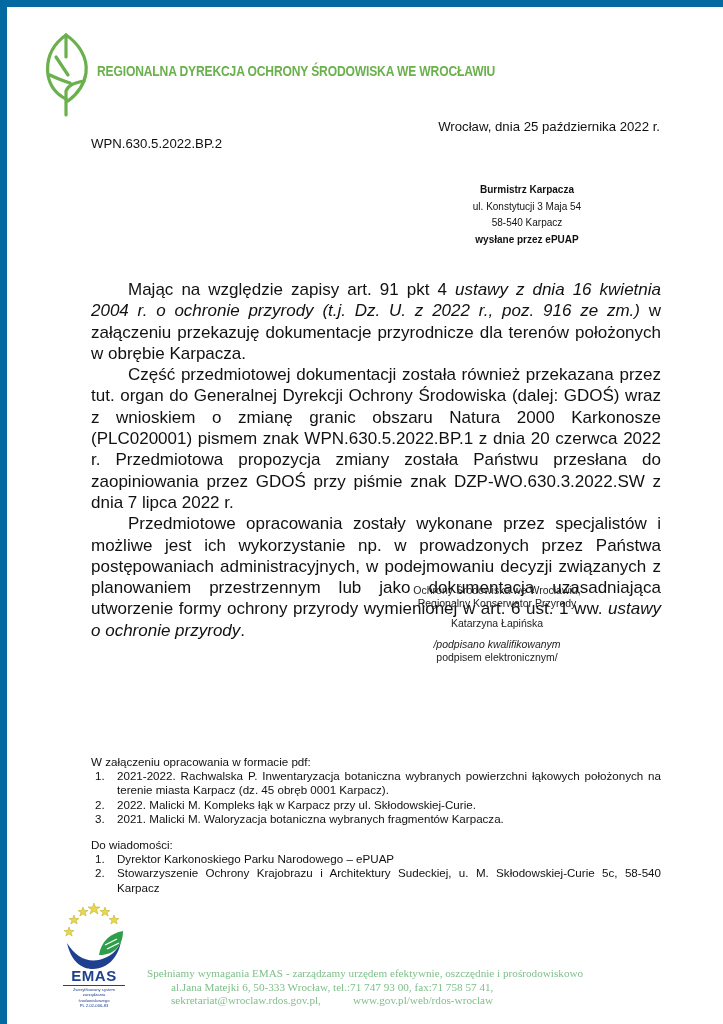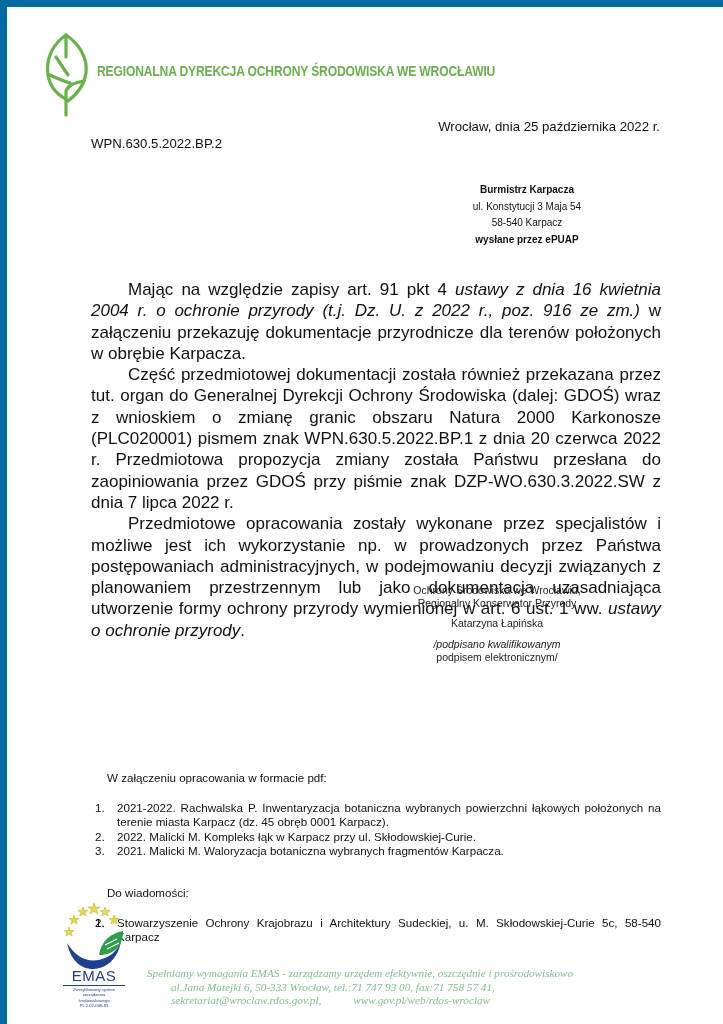--- a/index.html
+++ b/index.html
@@ -17,27 +17,27 @@
   .addressee .b { font-weight:bold; }
   .body-text { position:absolute; left:84px; top:272px; width:570px; font-size:17px; line-height:21.3px; text-align:justify; }
   .body-text p { margin:0; text-indent:37px; }
   .body-text i { font-style:italic; }
   .signature { position:absolute; left:370px; width:240px; top:577px; text-align:center; font-size:10.5px; line-height:13.2px; color:#222; }
   .signature .gap { height:7px; }
   .attach { position:absolute; left:84px; top:748px; width:570px; font-size:11.6px; line-height:14.2px; color:#111; }
   .attach ol { margin:0; padding:0; list-style:none; }
   .attach li { position:relative; padding-left:26px; text-align:justify; }
   .attach li .num { position:absolute; left:4px; top:0; }
-  .attach .head { margin:16px; }
+  .attach .head { margin:0; }
   .attach .spacer { height:12px; }
   .emas { position:absolute; left:52px; top:892px; width:70px; height:130px; }
-  .emas-label { position:absolute; left:52px; top:960px; width:70px; text-align:center; font-weight:normal; font-size:15px; color:#1f3f8f; letter-spacing:0.5px; }
+  .emas-label { position:absolute; left:52px; top:960px; width:70px; text-align:center; font-weight:bold; font-size:15px; color:#1f3f8f; letter-spacing:0.5px; }
   .emas-line { position:absolute; left:56px; top:978px; width:62px; height:1px; background:#1f3f8f; }
   .emas-small { position:absolute; left:52px; top:980px; width:70px; text-align:center; font-size:4.2px; line-height:5.4px; color:#1f3f8f; }
-  .footer { position:absolute; left:140px; top:960px; font-family:"Liberation Serif", serif; font-size:11.2px; line-height:13.5px; color:#7fbf8a; white-space:nowrap;font-style:italic; }
+  .footer { position:absolute; left:140px; top:960px; font-family:"Liberation Serif", serif; font-size:11.2px; line-height:13.5px; color:#7fbf8a; white-space:nowrap; }
   .footer .indent { padding-left:24px; }
   .footer .www { padding-left:32px; }
 </style>
 </head>
 <body>
 
 <div class="page">
 
   <svg class="logo-leaf" viewBox="0 0 48 88">
     <g fill="none" stroke="#6ab04c" stroke-width="3.2" stroke-linecap="round" stroke-linejoin="round">
@@ -80,21 +80,21 @@
   <div class="attach">
     <div class="head">W załączeniu opracowania w formacie pdf:</div>
     <ol>
       <li><span class="num">1.</span><span>2021-2022. Rachwalska P. Inwentaryzacja botaniczna wybranych powierzchni łąkowych położonych na terenie miasta Karpacz (dz. 45 obręb 0001 Karpacz).</span></li>
       <li><span class="num">2.</span><span>2022. Malicki M. Kompleks łąk w Karpacz przy ul. Skłodowskiej-Curie.</span></li>
       <li><span class="num">3.</span><span>2021. Malicki M. Waloryzacja botaniczna wybranych fragmentów Karpacza.</span></li>
     </ol>
     <div class="spacer"></div>
     <div class="head">Do wiadomości:</div>
     <ol>
-      <li><span class="num">1.</span></li>
+      <li><span class="num">1.</span><span>Dyrektor Karkonoskiego Parku Narodowego – ePUAP</span></li>
       <li><span class="num">2.</span><span>Stowarzyszenie Ochrony Krajobrazu i Architektury Sudeckiej, u. M. Skłodowskiej-Curie 5c, 58-540 Karpacz</span></li>
     </ol>
   </div>
 
   <svg class="emas" viewBox="0 0 70 130">
     <g fill="#e8d84a" stroke="#b8a820" stroke-width="0.5">
       <polygon points="35,4 36.5,8 41,8 37.5,10.5 39,15 35,12.3 31,15 32.5,10.5 29,8 33.5,8"></polygon>
       <polygon points="24,8 25.3,11.5 29,11.5 26,13.6 27.2,17 24,14.9 20.8,17 22,13.6 19,11.5 22.7,11.5"></polygon>
       <polygon points="46,8 47.3,11.5 51,11.5 48,13.6 49.2,17 46,14.9 42.8,17 44,13.6 41,11.5 44.7,11.5"></polygon>
       <polygon points="15,16 16.3,19.5 20,19.5 17,21.6 18.2,25 15,22.9 11.8,25 13,21.6 10,19.5 13.7,19.5"></polygon>

